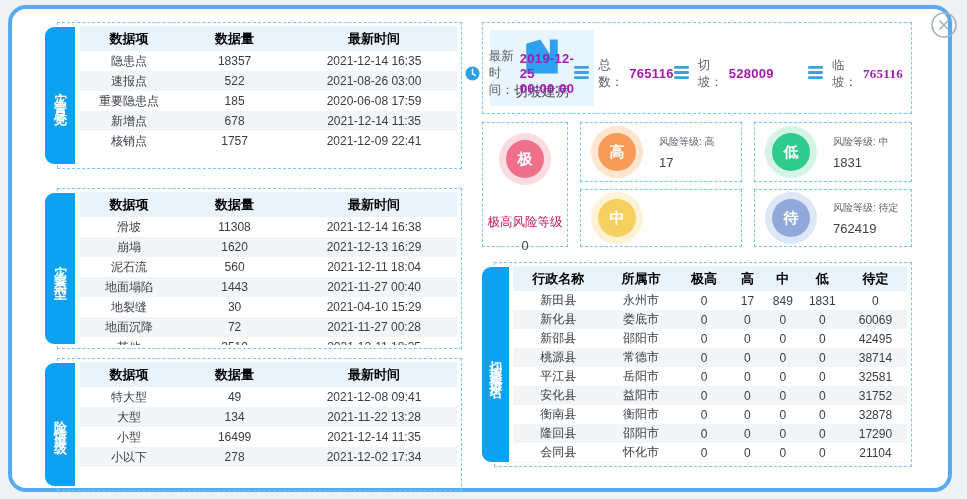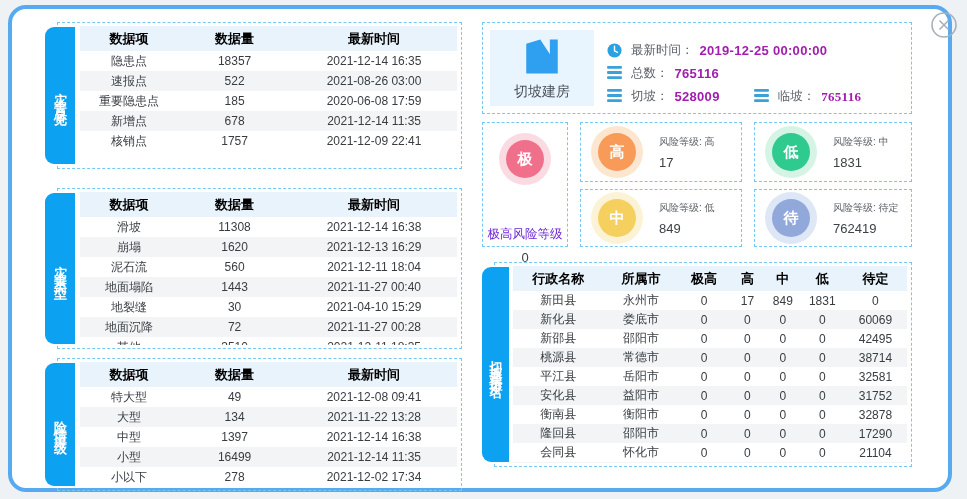--- a/index.html
+++ b/index.html
@@ -19,37 +19,37 @@
   td{font-size:12px;color:#383d42;height:18px;padding:1px 0;text-align:center;white-space:nowrap;overflow:hidden;}
   tbody tr:nth-child(even) td{background:#f2f4f6;}
   .t3 .c0{width:26%}.t3 .c1{width:30%}.t3 .c2{width:44%}
   .t7 .c0{width:23%}.t7 .c1{width:19%}.t7 .c2{width:13%}.t7 .c3{width:9%}.t7 .c4{width:9%}.t7 .c5{width:11%}.t7 .c6{width:16%}
   .t7 td{height:17px;}
   .dashed-card{position:absolute;box-sizing:border-box;border:1px dashed #76c8f4;background:#fff;}
   
   .icon-box{position:absolute;left:7px;top:7px;bottom:7px;width:104px;background:#e9f5fe;
             display:flex;flex-direction:column;align-items:center;justify-content:center;}
   .icon-box .ttl{margin-top:6px;font-size:14px;color:#4a5056;}
-  .stats{position:absolute;left:124px;top:8px;right:8px;bottom:8px;display:flex;flex-direction:column;justify-content:space-between;margin-top:11px;}
+  .stats{position:absolute;left:124px;top:8px;right:8px;bottom:8px;display:flex;justify-content:flex-end;margin-top:11px;}
   .stat-line{display:flex;align-items:center;}
   .sicon{width:15px;height:15px;margin-right:9px;flex:0 0 auto;display:inline-flex;}
   .slabel{font-size:12.5px;color:#5b6168;margin-right:6px;}
   .sval{font-size:13px;font-weight:bold;color:#a21caf;letter-spacing:.3px;}
   .sgroup{display:flex;align-items:center;}
   .sgroup+.sgroup{margin-left:34px;font-family:Liberation Serif, serif;}
   
   .badge{width:38px;height:38px;border-radius:50%;color:#fff;font-size:15px;font-weight:bold;
          display:flex;align-items:center;justify-content:center;flex:0 0 auto;}
   .risk-card-h{display:flex;align-items:center;padding-left:17px;}
   .risk-card-h .txt{margin-left:23px;}
   .risk-card-h .rlabel{font-size:10px;color:#5b6168;}
   .risk-card-h .rval{font-size:13px;color:#3c4246;margin-top:6px;}
   .risk-card-v{display:flex;flex-direction:column;align-items:center;}
   .risk-card-v .badge{margin-top:17px;}
-  .risk-card-v .rlabel{margin-top:48px;font-size:12.5px;color:#6d28d9;}
+  .risk-card-v .rlabel{margin-top:36px;font-size:12.5px;color:#be185d;}
   .risk-card-v .rval{margin-top:7px;font-size:13px;color:#3c4246;}
   .close-btn{position:absolute;left:930px;top:11px;width:28px;height:28px;cursor:pointer;}
 </style>
 </head>
 <body>
 
 <div class="modal"></div>
 
 <div class="close-btn">
   <svg width="28" height="28" viewBox="0 0 28 28">
@@ -170,25 +170,20 @@
       <tbody>
           <tr>
             <td class="c0">特大型</td>
             <td class="c1">49</td>
             <td class="c2">2021-12-08 09:41</td>
           </tr>
           <tr>
             <td class="c0">大型</td>
             <td class="c1">134</td>
             <td class="c2">2021-11-22 13:28</td>
-          </tr>
-          <tr>
-            <td class="c0">中型</td>
-            <td class="c1">1397</td>
-            <td class="c2">2021-12-14 16:38</td>
           </tr>
           <tr>
             <td class="c0">小型</td>
             <td class="c1">16499</td>
             <td class="c2">2021-12-14 11:35</td>
           </tr>
           <tr>
             <td class="c0">小以下</td>
             <td class="c1">278</td>
             <td class="c2">2021-12-02 17:34</td>
@@ -271,24 +266,20 @@
 <div class="dashed-card risk-card-h" style="left:754px;top:122px;width:158px;height:60px;">
   <div class="badge" style="background: rgb(46, 202, 142); box-shadow: rgb(213, 244, 230) 0px 0px 0px 7px;">低</div>
   <div class="txt">
     <div class="rlabel">风险等级: 中</div>
     <div class="rval">1831</div>
   </div>
 </div>
 
 <div class="dashed-card risk-card-h" style="left:580px;top:189px;width:162px;height:58px;">
   <div class="badge" style="background: rgb(246, 208, 95); box-shadow: rgb(252, 243, 214) 0px 0px 0px 7px;">中</div>
-  <div class="txt">
-    <div class="rlabel">风险等级: 低</div>
-    <div class="rval">849</div>
-  </div>
 </div>
 
 <div class="dashed-card risk-card-h" style="left:754px;top:189px;width:158px;height:58px;">
   <div class="badge" style="background: rgb(144, 168, 218); box-shadow: rgb(221, 231, 246) 0px 0px 0px 7px;">待</div>
   <div class="txt">
     <div class="rlabel">风险等级: 待定</div>
     <div class="rval">762419</div>
   </div>
 </div>
 

